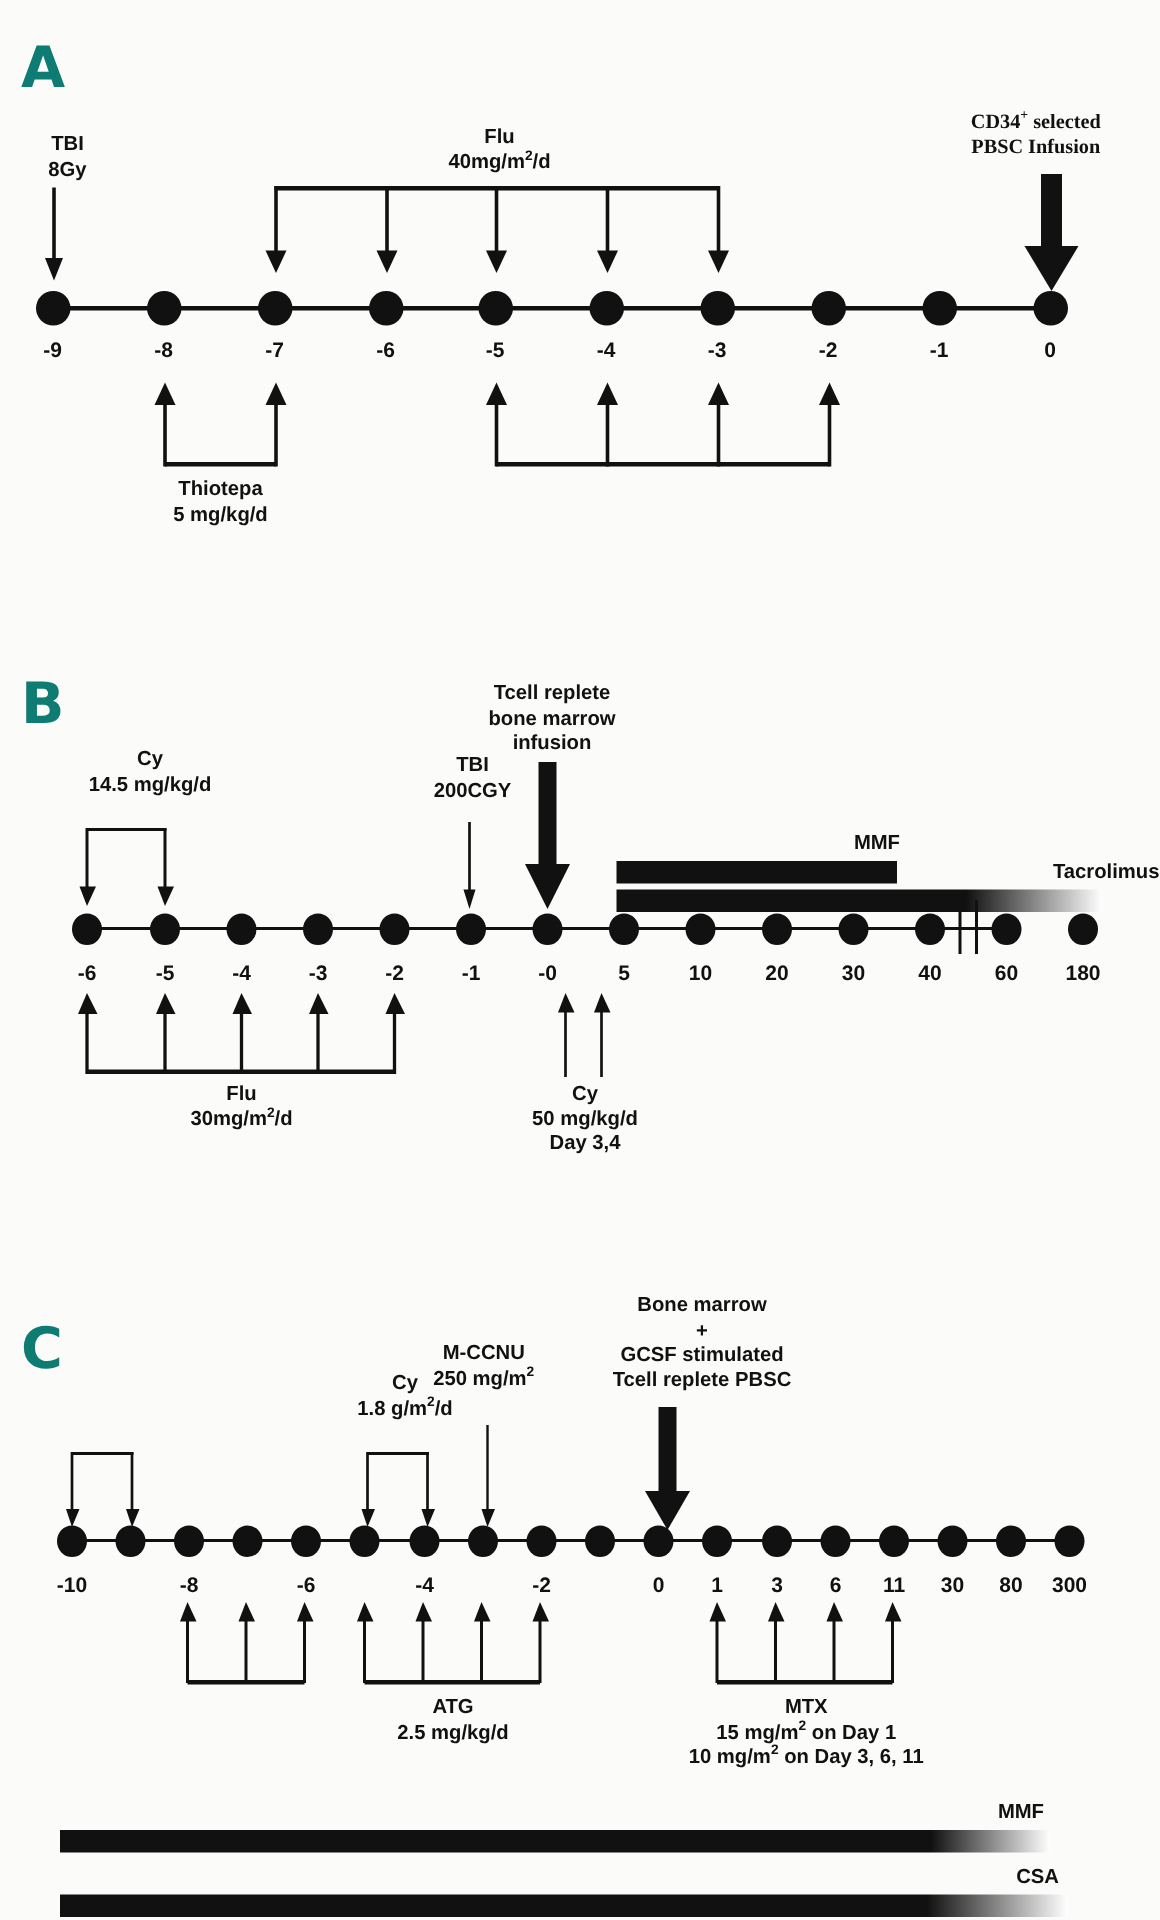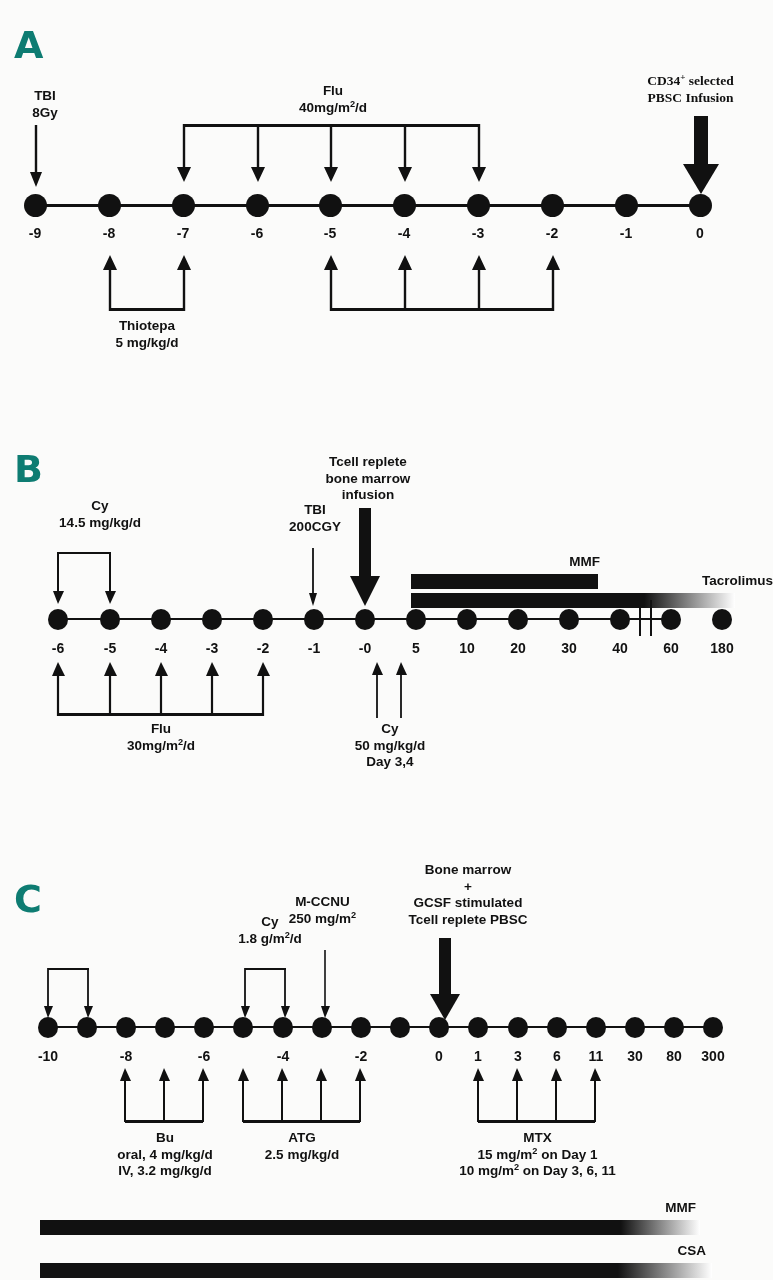--- a/index.html
+++ b/index.html
@@ -347,23 +347,20 @@
       </svg>
     <svg style="position:absolute;left:158px;top:218px;" width="14" height="54">
         <polygon points="6,0 1,13 12,13" fill="#111"></polygon>
         <line x1="6" y1="9" x2="6" y2="54" stroke="#111" stroke-width="2"></line>
       </svg>
     <svg style="position:absolute;left:197px;top:218px;" width="14" height="54">
         <polygon points="6,0 1,13 12,13" fill="#111"></polygon>
         <line x1="6" y1="9" x2="6" y2="54" stroke="#111" stroke-width="2"></line>
       </svg>
     <div class="hline" style="left:125px;top:270px;width:78px;height:2.6px;"></div>
-    <div class="txt" style="left:90px;top:280px;width:150px;">Bu
-oral, 4 mg/kg/d
-IV, 3.2 mg/kg/d</div>
 
     <svg style="position:absolute;left:237px;top:218px;" width="14" height="54">
         <polygon points="6,0 1,13 12,13" fill="#111"></polygon>
         <line x1="6" y1="9" x2="6" y2="54" stroke="#111" stroke-width="2"></line>
       </svg>
     <svg style="position:absolute;left:276px;top:218px;" width="14" height="54">
         <polygon points="6,0 1,13 12,13" fill="#111"></polygon>
         <line x1="6" y1="9" x2="6" y2="54" stroke="#111" stroke-width="2"></line>
       </svg>
     <svg style="position:absolute;left:315px;top:218px;" width="14" height="54">

